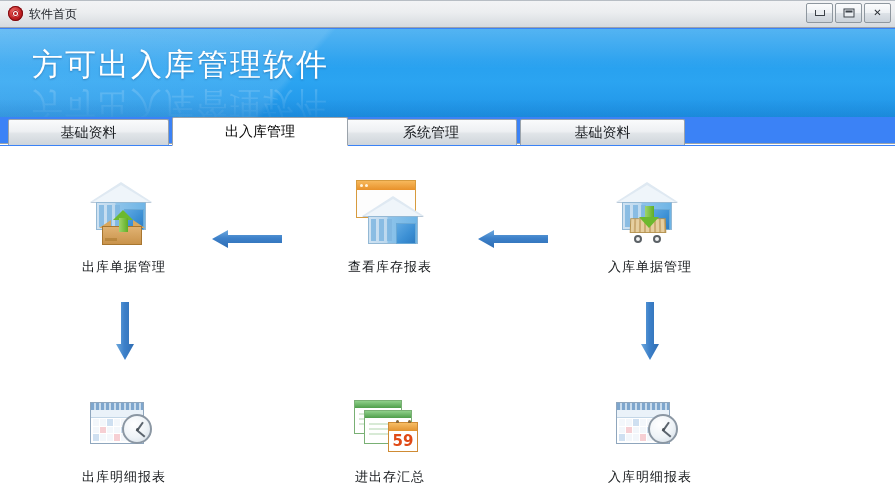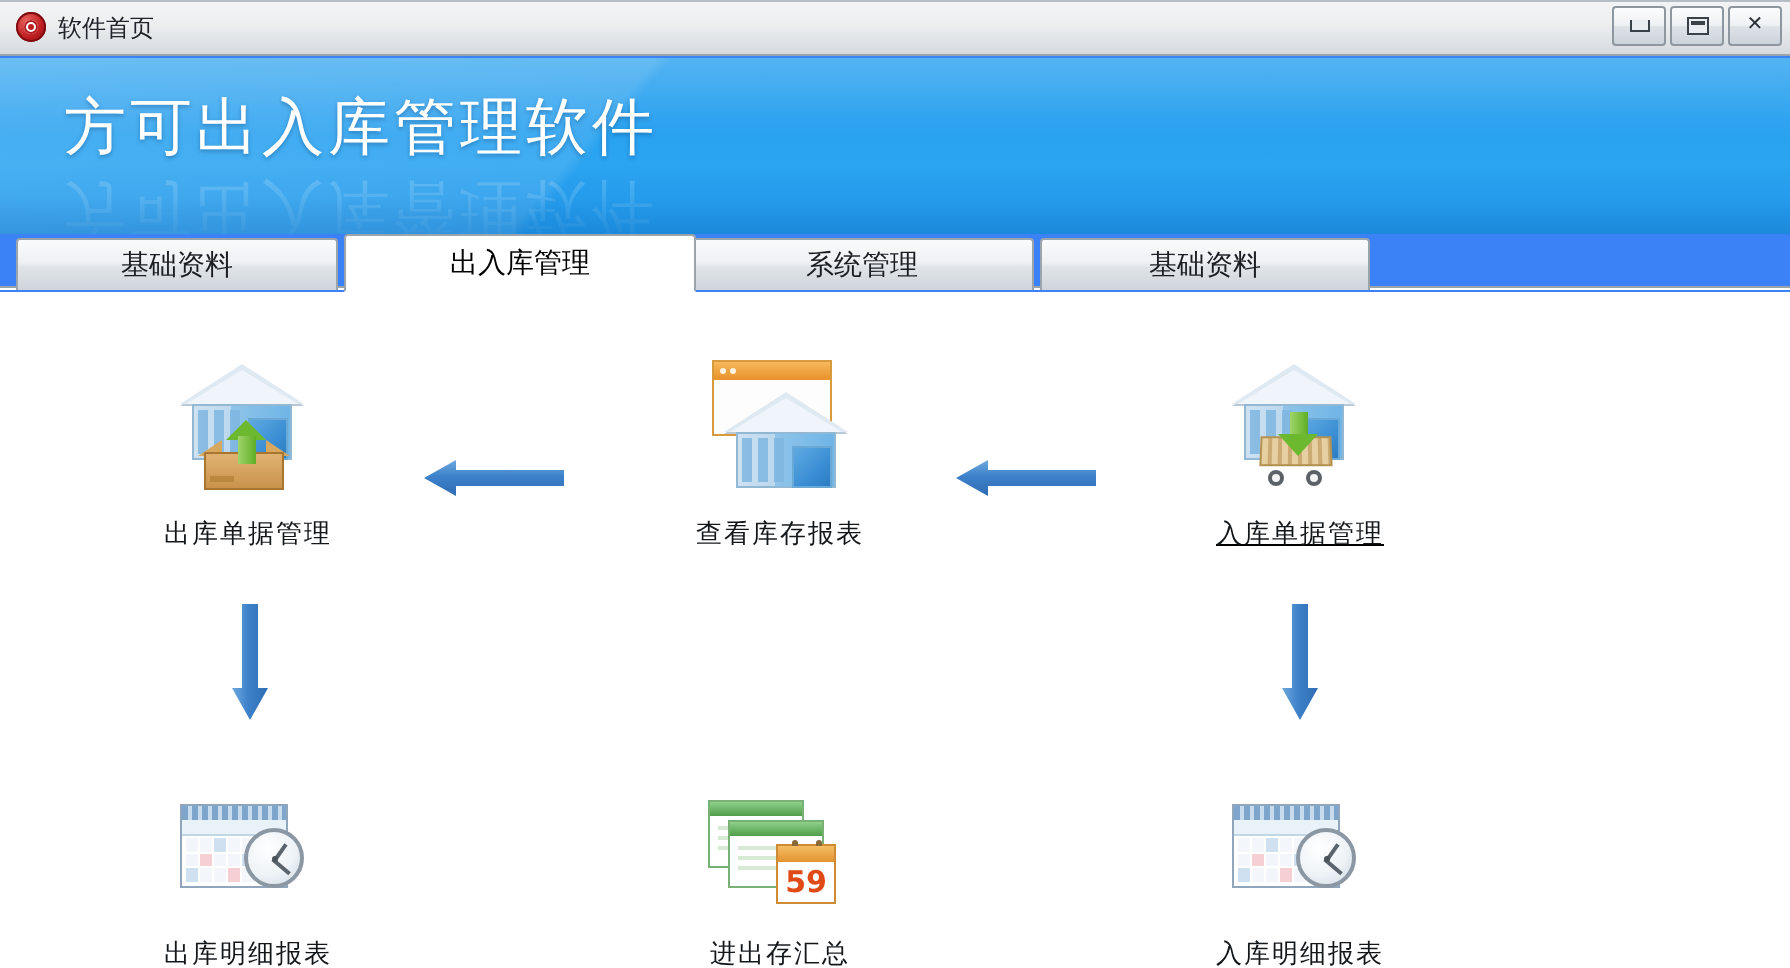--- a/index.html
+++ b/index.html
@@ -119,21 +119,21 @@
 
   .node{position:absolute;width:170px;text-align:center;}
   .node .ico{height:74px;display:flex;align-items:flex-end;justify-content:center;}
   .node .cap{
     margin-top:10px;font-size:13px;color:#14171a;white-space:nowrap;letter-spacing:1px;
   }
 
   
   .n-out-doc{left:39px;top:28px;}
   .n-stock{left:305px;top:28px;}
-  .n-in-doc{left:565px;top:28px;text-decoration:underline;}
+  .n-in-doc{left:565px;top:28px;}
   .n-out-rep{left:39px;top:238px;}
   .n-summary{left:305px;top:238px;}
   .n-in-rep{left:565px;top:238px;}
 
   
   .arrow{position:absolute;}
   .arrow.left{height:22px;width:70px;}
   .arrow.down{width:22px;height:58px;}
   .a1{left:212px;top:82px;}
   .a2{left:478px;top:82px;}

